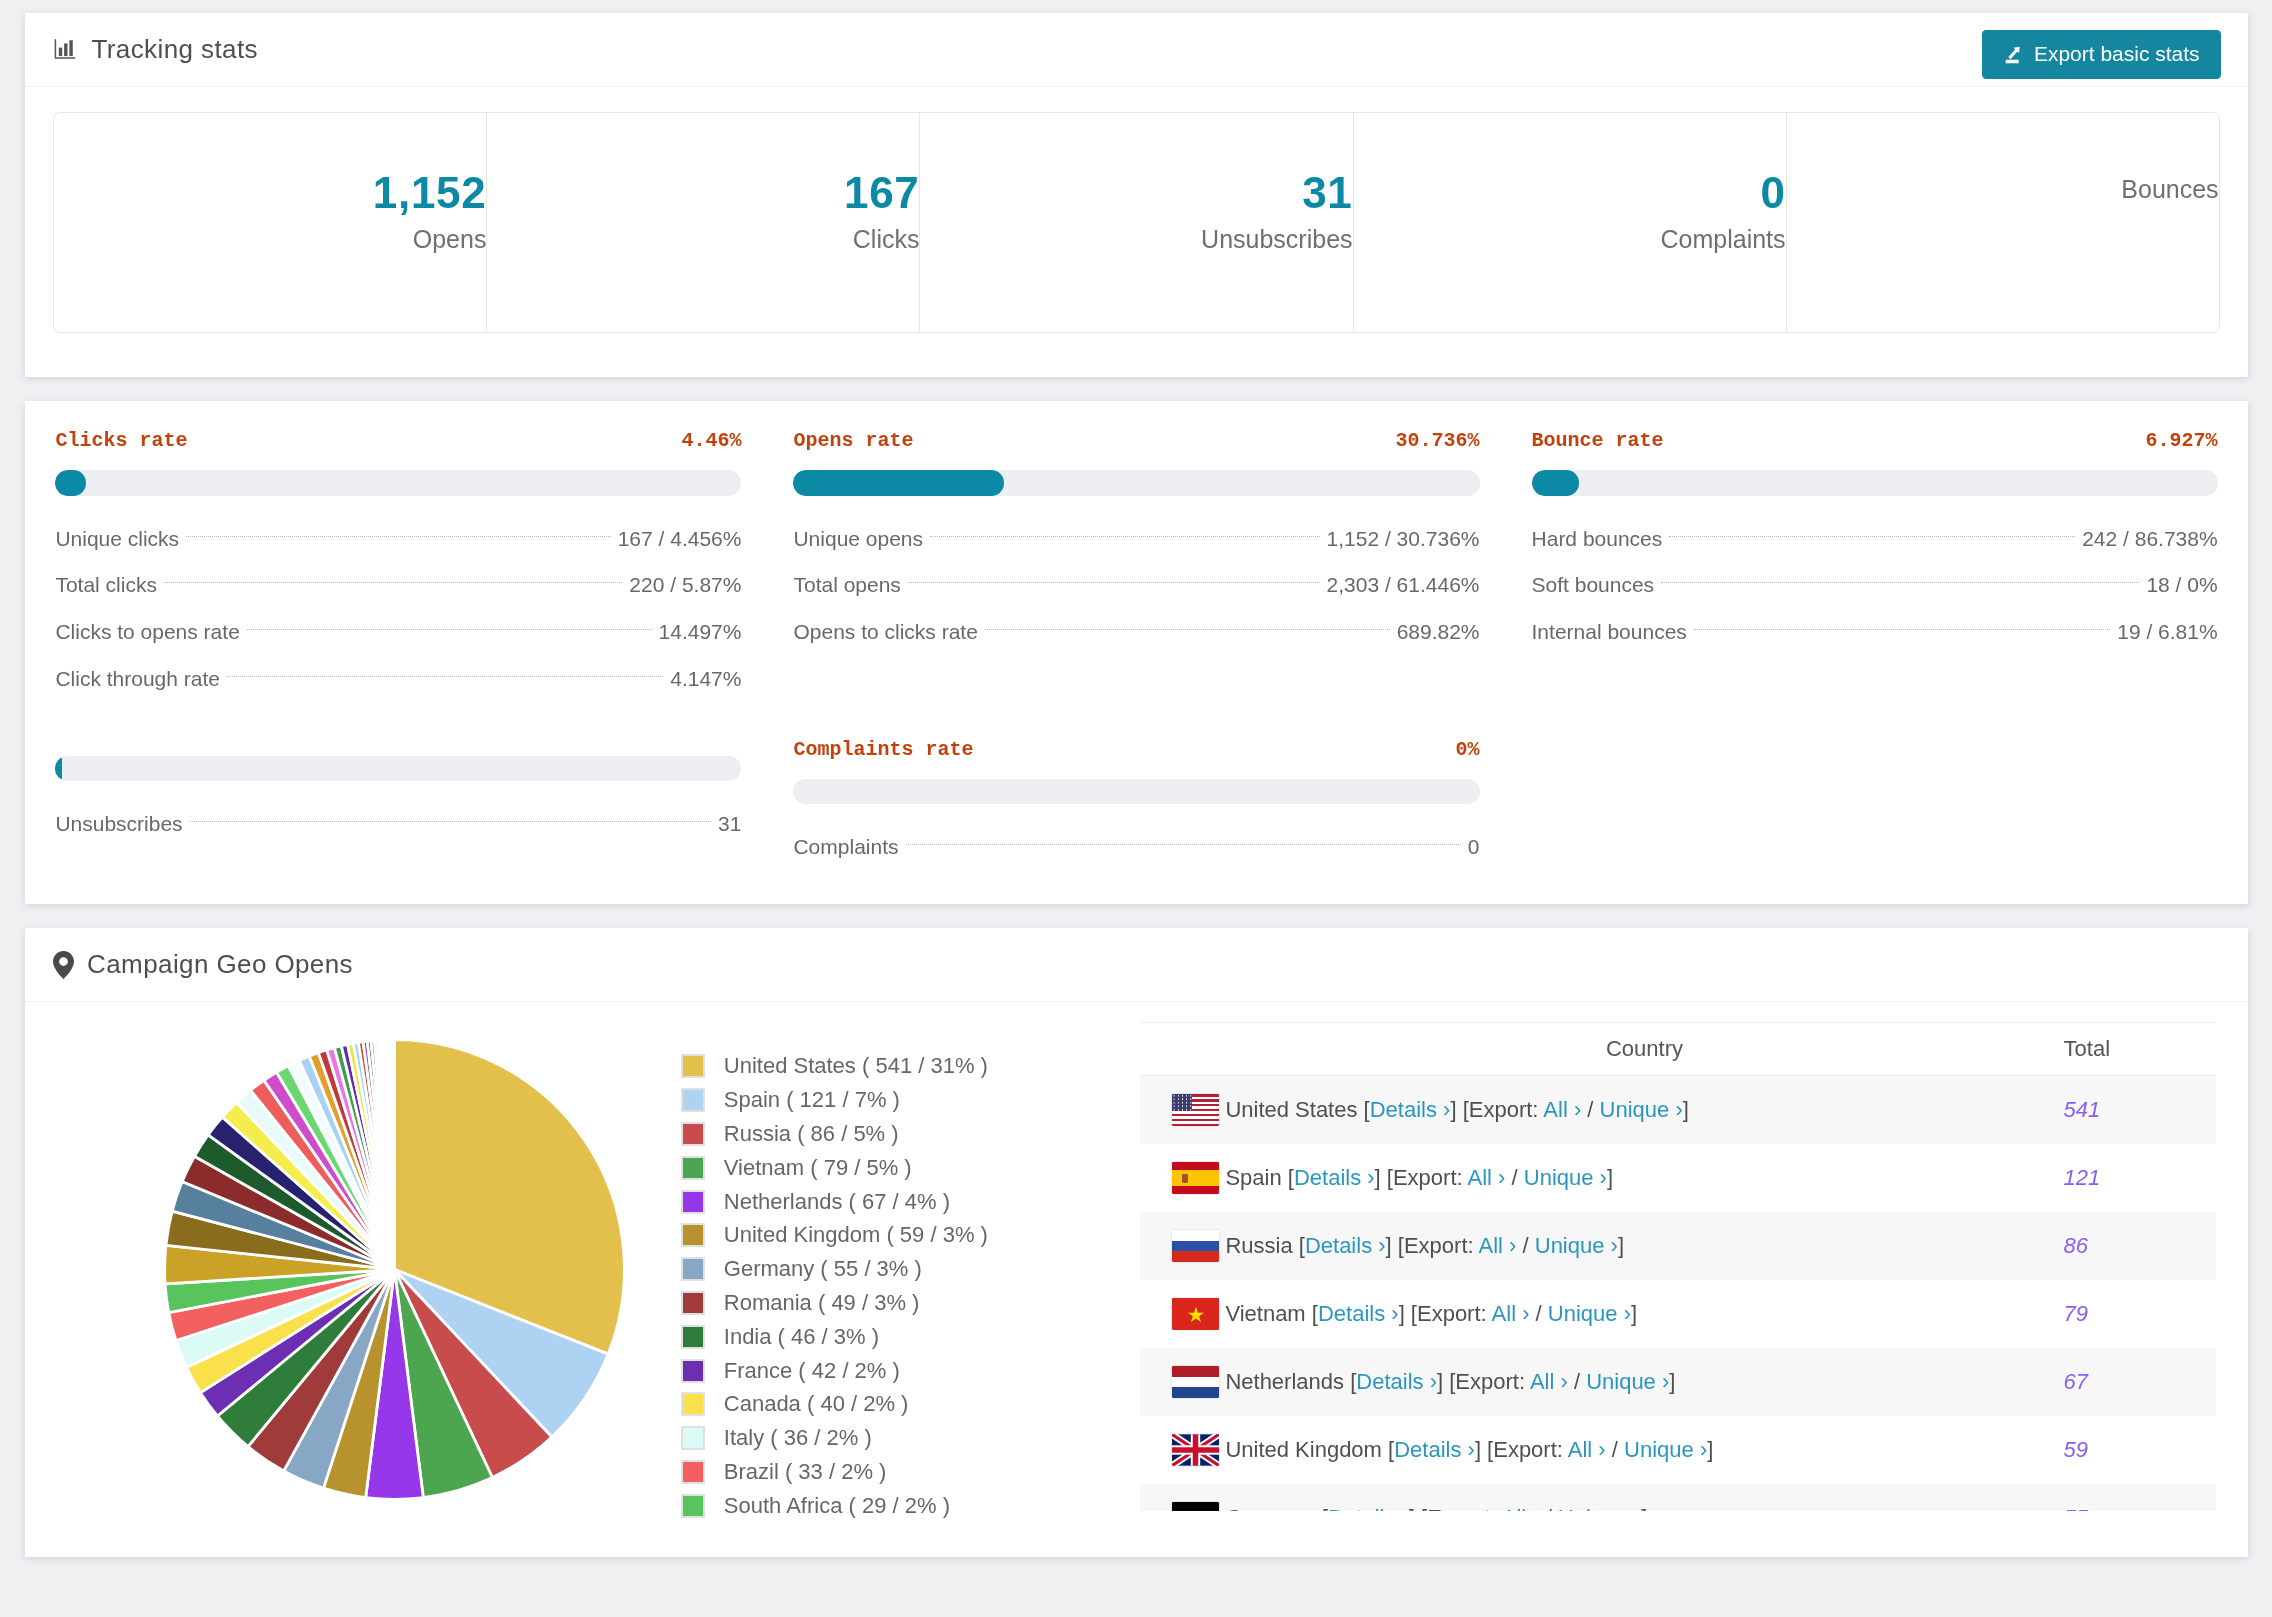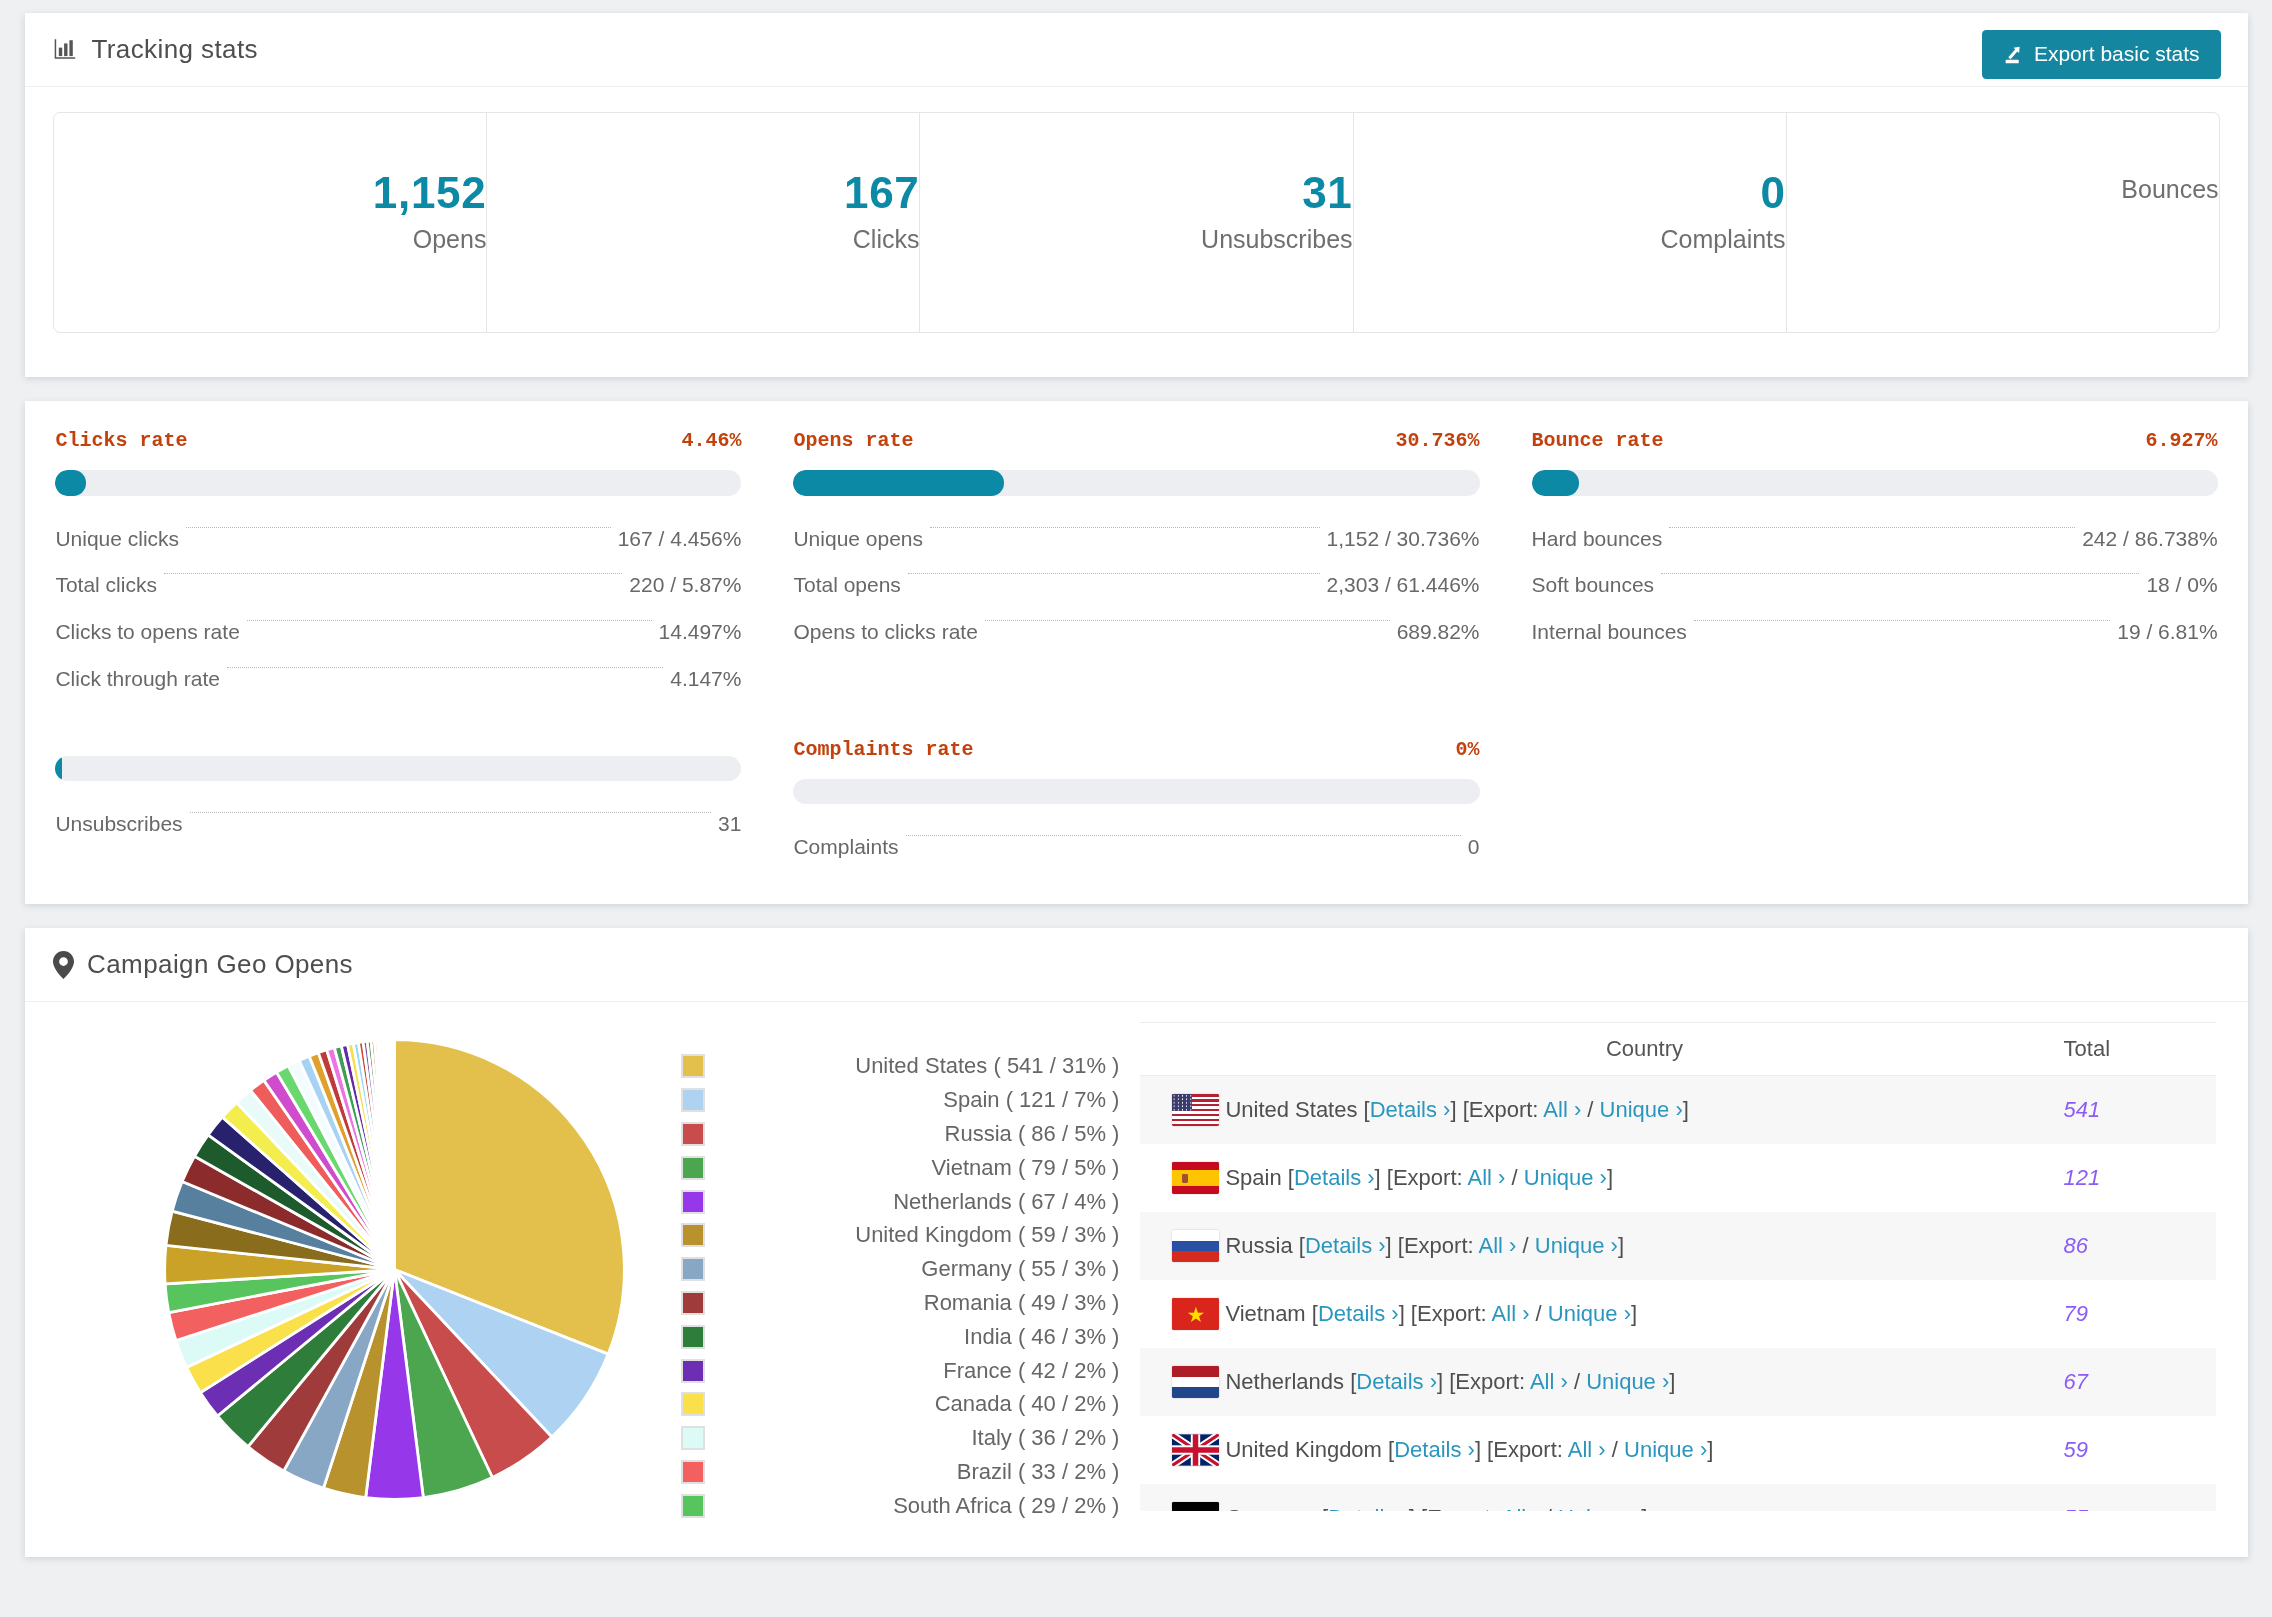--- a/index.html
+++ b/index.html
@@ -49,30 +49,30 @@
     column-gap:52px;row-gap:47px;
   }
   .rhead{display:flex;justify-content:space-between;align-items:baseline;}
   .rtitle,.rvalue{font-size:20px;font-weight:bold;color:#c2410c;font-family:Liberation Mono, monospace;}
   .rbar{
     margin-top:18.4px;height:25.4px;border-radius:12.7px;background:#eceef1;
     overflow:hidden;
   }
   .rfill{height:100%;background:#0b89a5;border-radius:12.7px;}
   .rrows{margin-top:31px;}
-  .rrow{display:flex;align-items:flex-start;margin-top:22.6px;}
+  .rrow{display:flex;align-items:center;margin-top:22.6px;}
   .rrow:first-child{margin-top:0;}
   .rlabel,.rval{font-size:21px;color:#686868;white-space:nowrap;}
   .rleader{flex:1;border-bottom:1.4px dotted #b9b9b9;margin:0 7px 5px 7px;}
   
   .geo-body{display:flex;padding:20px 32px 30px 28px;}
   .geo-left{display:flex;flex:0 0 auto;}
   .pie-wrap{margin:11.3px 0 0 106px;}
   .legend{margin:31px 0 0 51px;width:438px;}
-  .litem{display:flex;align-items:center;margin-bottom:7.8px;justify-content:space-between;}
+  .litem{display:flex;align-items:center;margin-bottom:7.8px;}
   .lswatch{
     width:24px;height:24px;flex:0 0 24px;
     border:2.8px solid #e0e0e0;box-sizing:border-box;
   }
   .ltext{margin-left:18.4px;font-size:22px;color:#666;white-space:nowrap;}
   .geo-table{flex:1;margin-left:21px;font-size:22px;}
   .thead,.trow{
     display:grid;grid-template-columns:53px 1fr 152px;
     align-items:center;padding-left:32px;
   }

